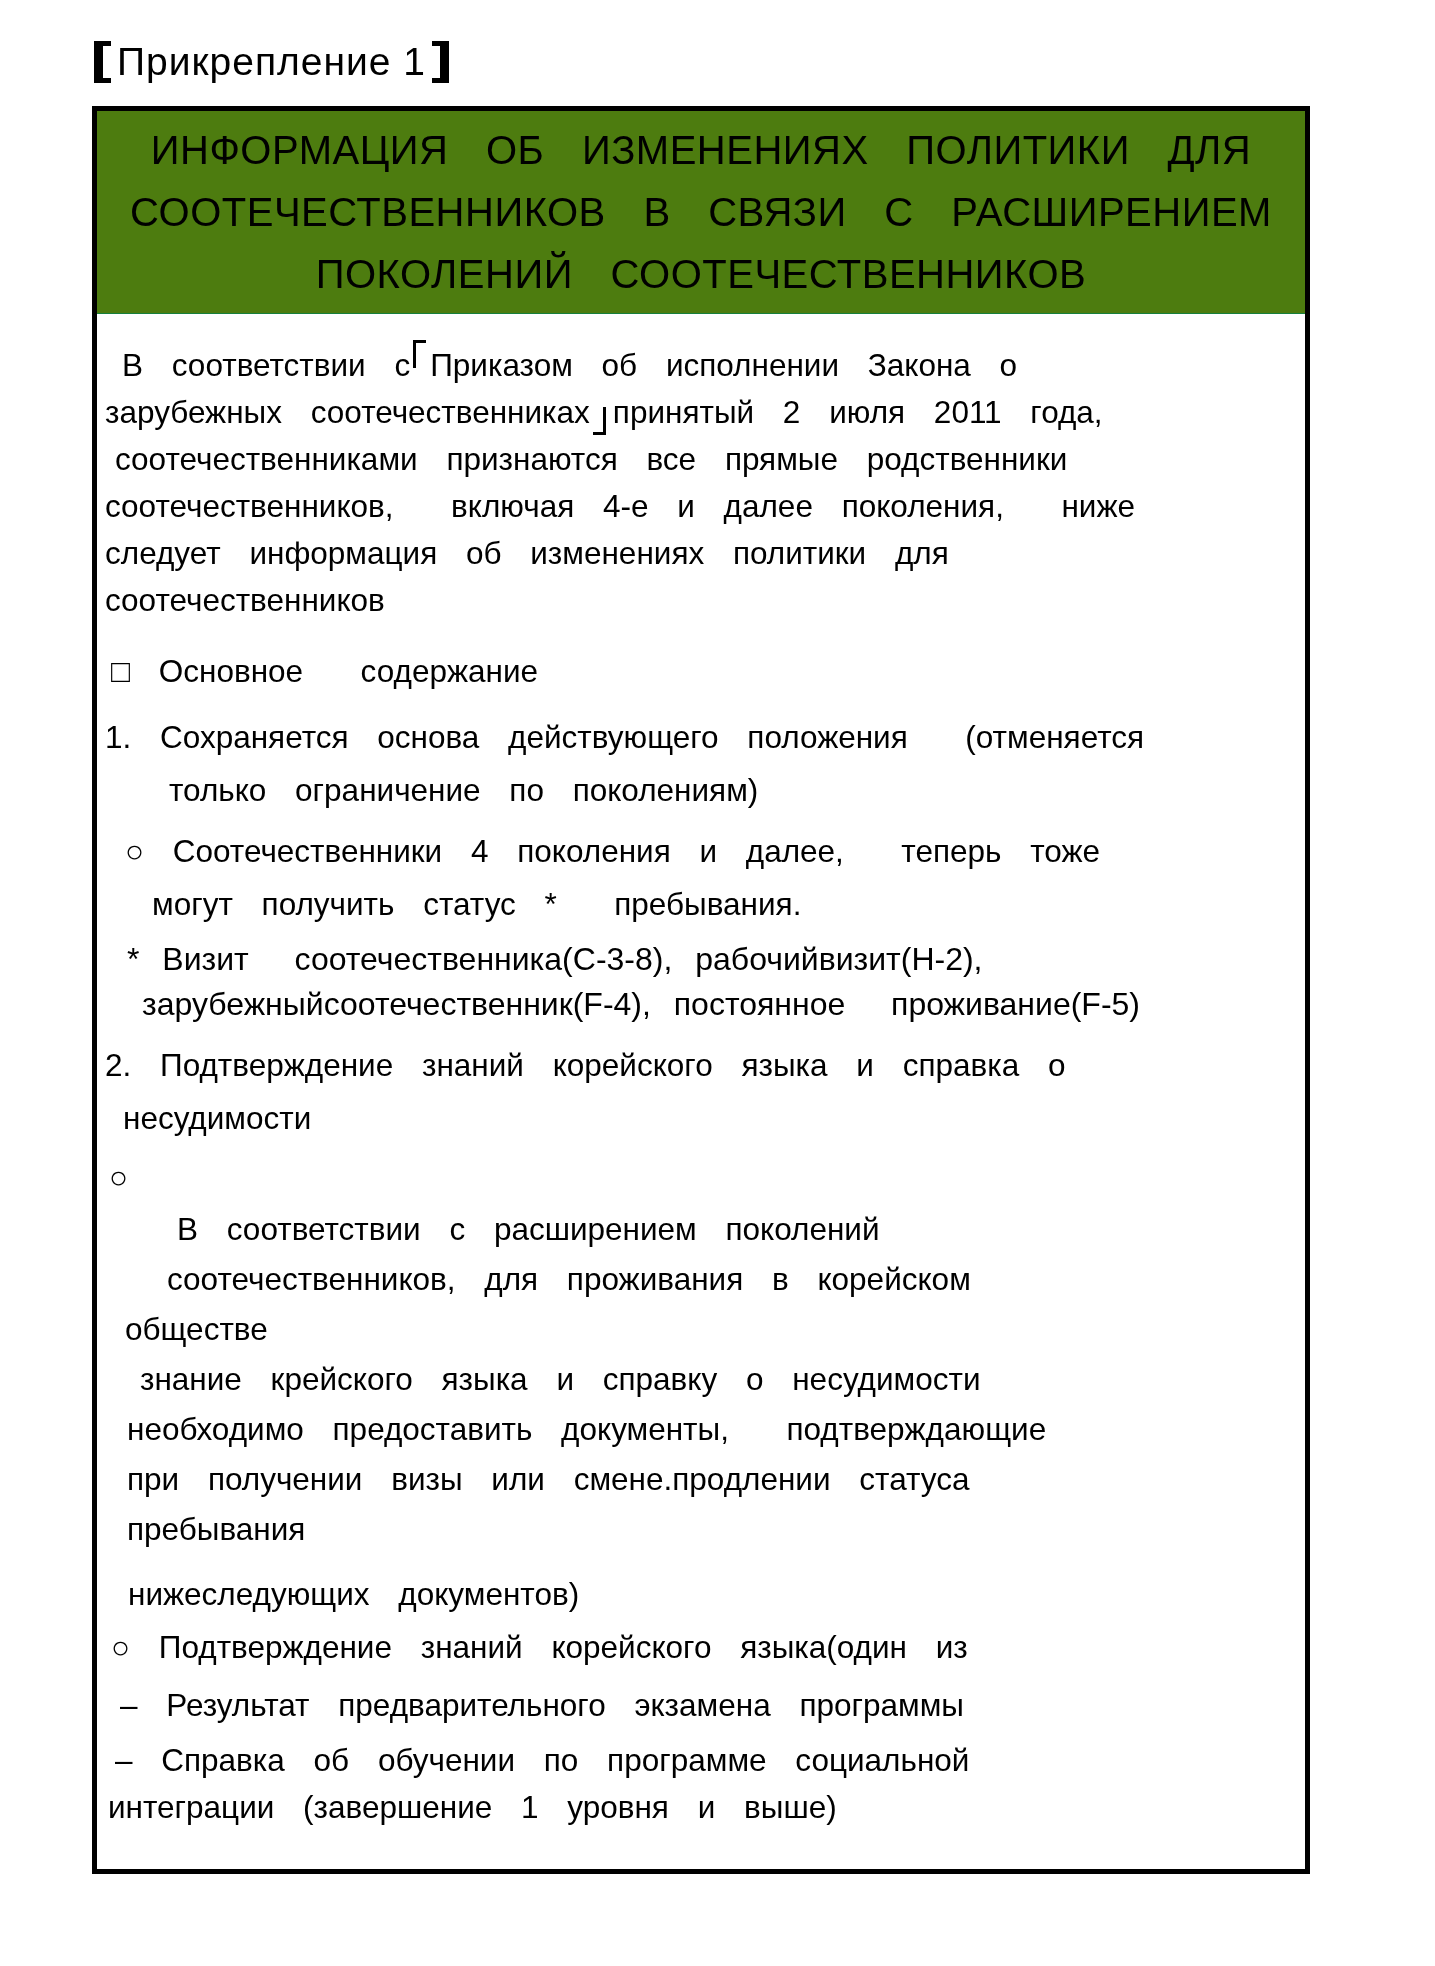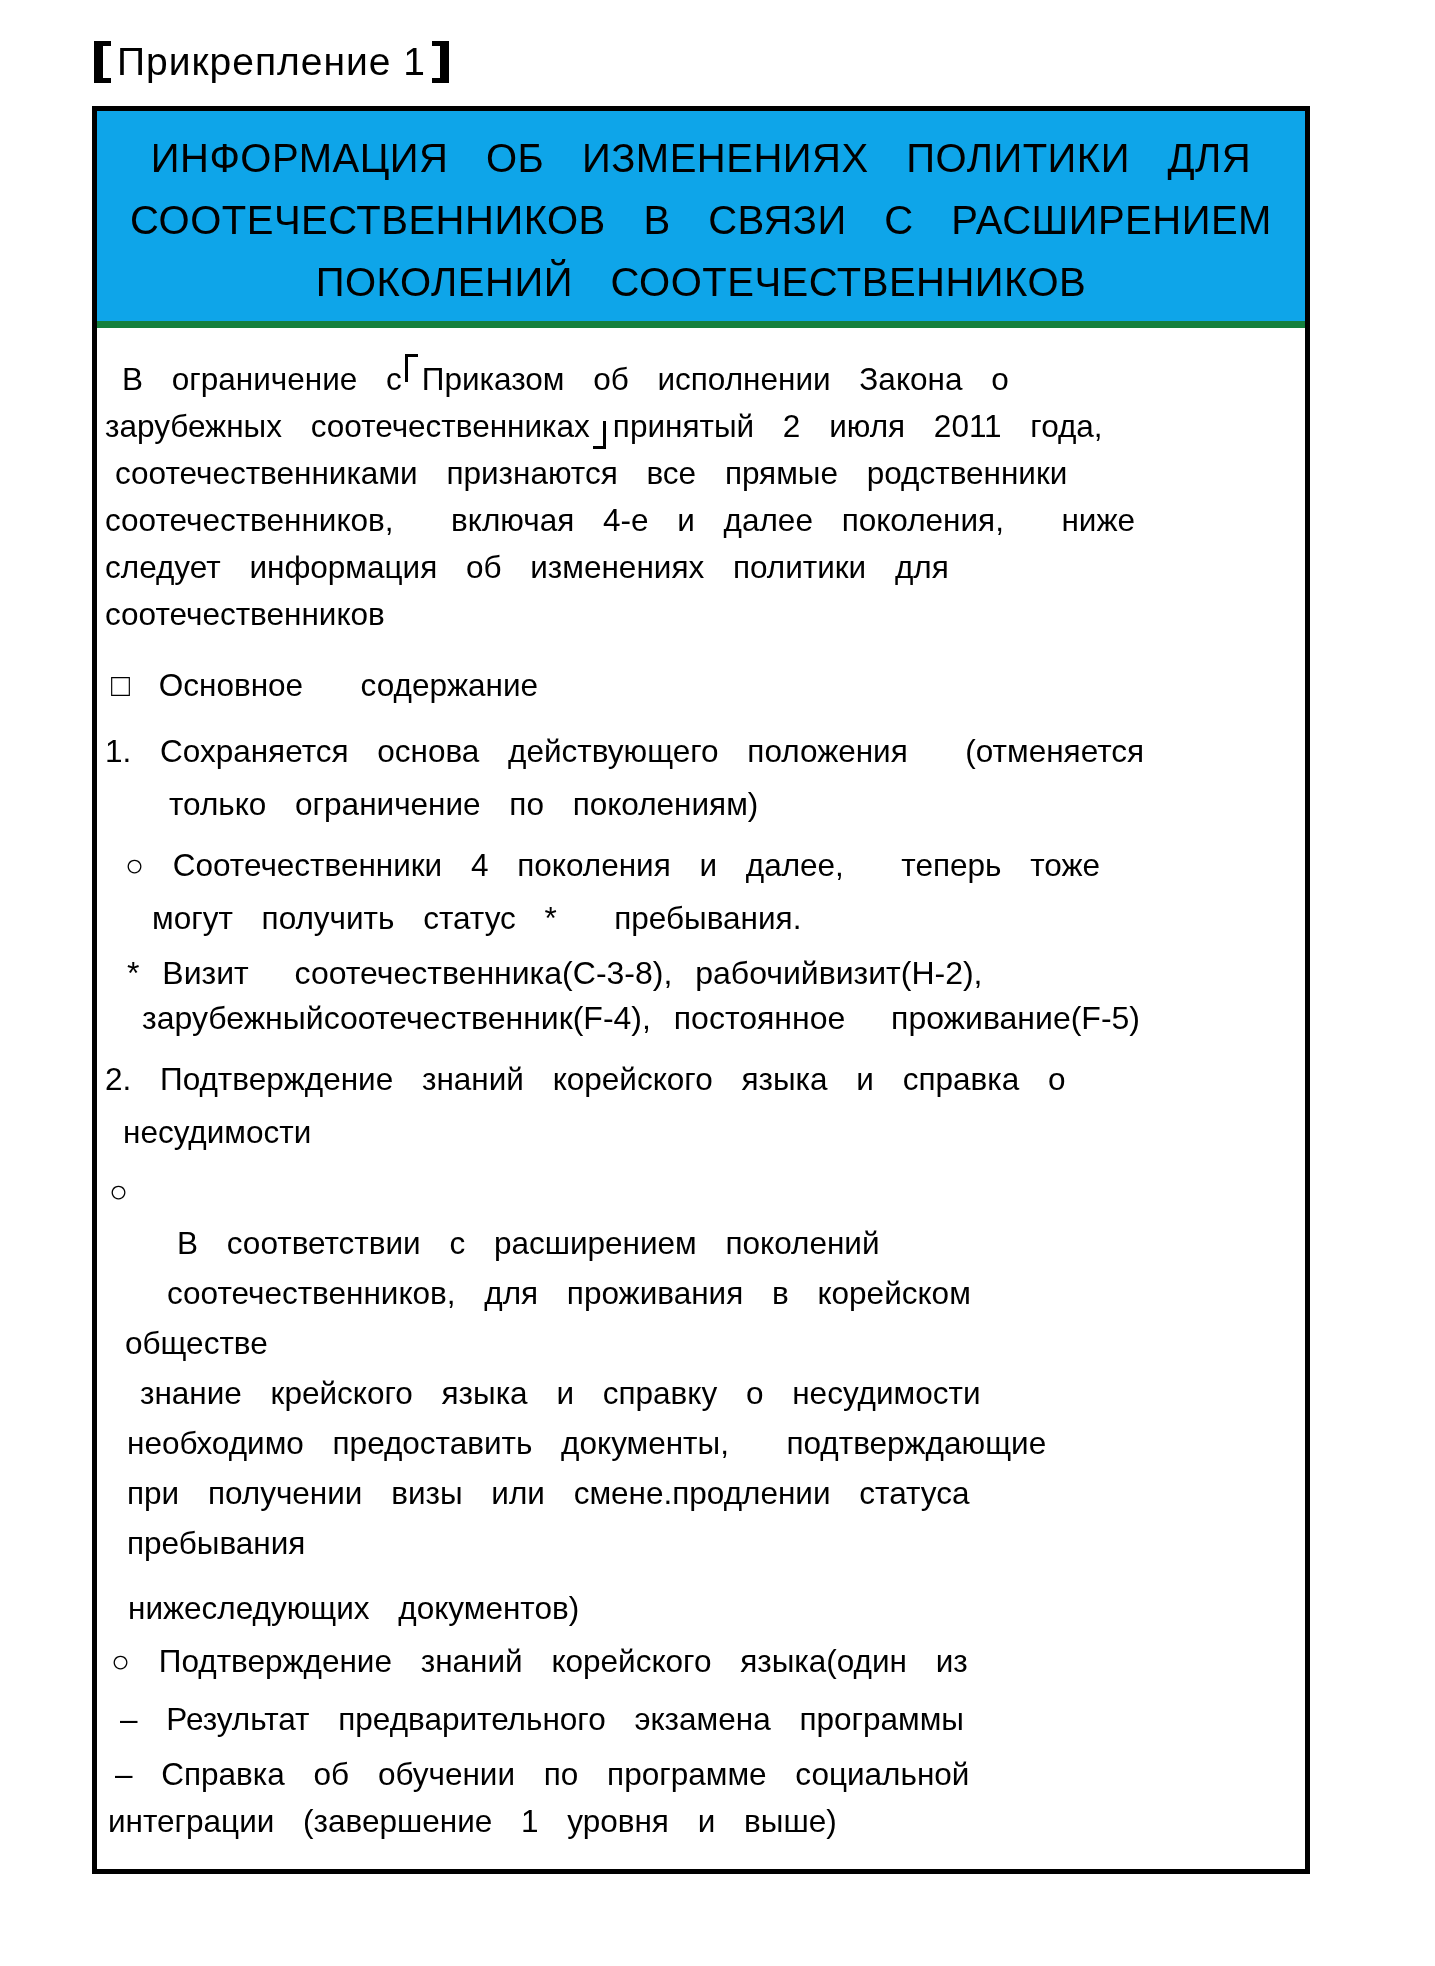--- a/index.html
+++ b/index.html
@@ -21,22 +21,22 @@
   .lb-close{border-right:9px solid #000;border-top:5px solid #000;border-bottom:5px solid #000;margin-left:6px;}
 
   
   .doc{
     position:absolute;left:92px;top:106px;width:1218px;height:1768px;
     border:5px solid #000;box-sizing:border-box;background:#fff;overflow:hidden;
   }
 
   
   .titlebox{
-    background:#0ea5e9;border-bottom:7px solid #15803d;
-    text-align:center;padding:16px 6px 8px;
+    background:#4d7c0f;border-bottom:1px solid #15803d;
+    text-align:center;padding:8px 6px 8px;
   }
   .title-ln{
     font-size:40px;line-height:62px;word-spacing:26px;letter-spacing:0.5px;
     white-space:pre;
   }
 
   
   .bodyarea{padding:26px 28px 0 8px;}
   .ln{white-space:pre;font-size:31.5px;line-height:47px;word-spacing:20px;}
   .p-heading{margin-top:24px;}
@@ -76,21 +76,21 @@
 
     <div class="titlebox">
       <div class="title-ln">ИНФОРМАЦИЯ ОБ ИЗМЕНЕНИЯХ ПОЛИТИКИ ДЛЯ</div>
       <div class="title-ln">СООТЕЧЕСТВЕННИКОВ В СВЯЗИ С РАСШИРЕНИЕМ</div>
       <div class="title-ln">ПОКОЛЕНИЙ СООТЕЧЕСТВЕННИКОВ</div>
     </div>
 
     <div class="bodyarea">
 
       <div class="p-intro">
-        <div class="ln" style="padding-left:17px"><span>В ограничение с</span><span class="qb qb-open"></span><span>Приказом об исполнении Закона о</span></div>
+        <div class="ln" style="padding-left:17px"><span>В соответствии с</span><span class="qb qb-open"></span><span>Приказом об исполнении Закона о</span></div>
         <div class="ln"><span>зарубежных соотечественниках</span><span class="qb qb-close"></span><span>принятый 2 июля 2011 года,</span></div>
         <div class="ln" style="padding-left:10px">соотечественниками признаются все прямые родственники</div>
         <div class="ln">соотечественников,  включая 4-е и далее поколения,  ниже</div>
         <div class="ln">следует информация об изменениях политики для</div>
         <div class="ln">соотечественников</div>
       </div>
 
       <div class="p-heading">
         <div class="ln" style="padding-left:6px">□ Основное  содержание</div>
       </div>

